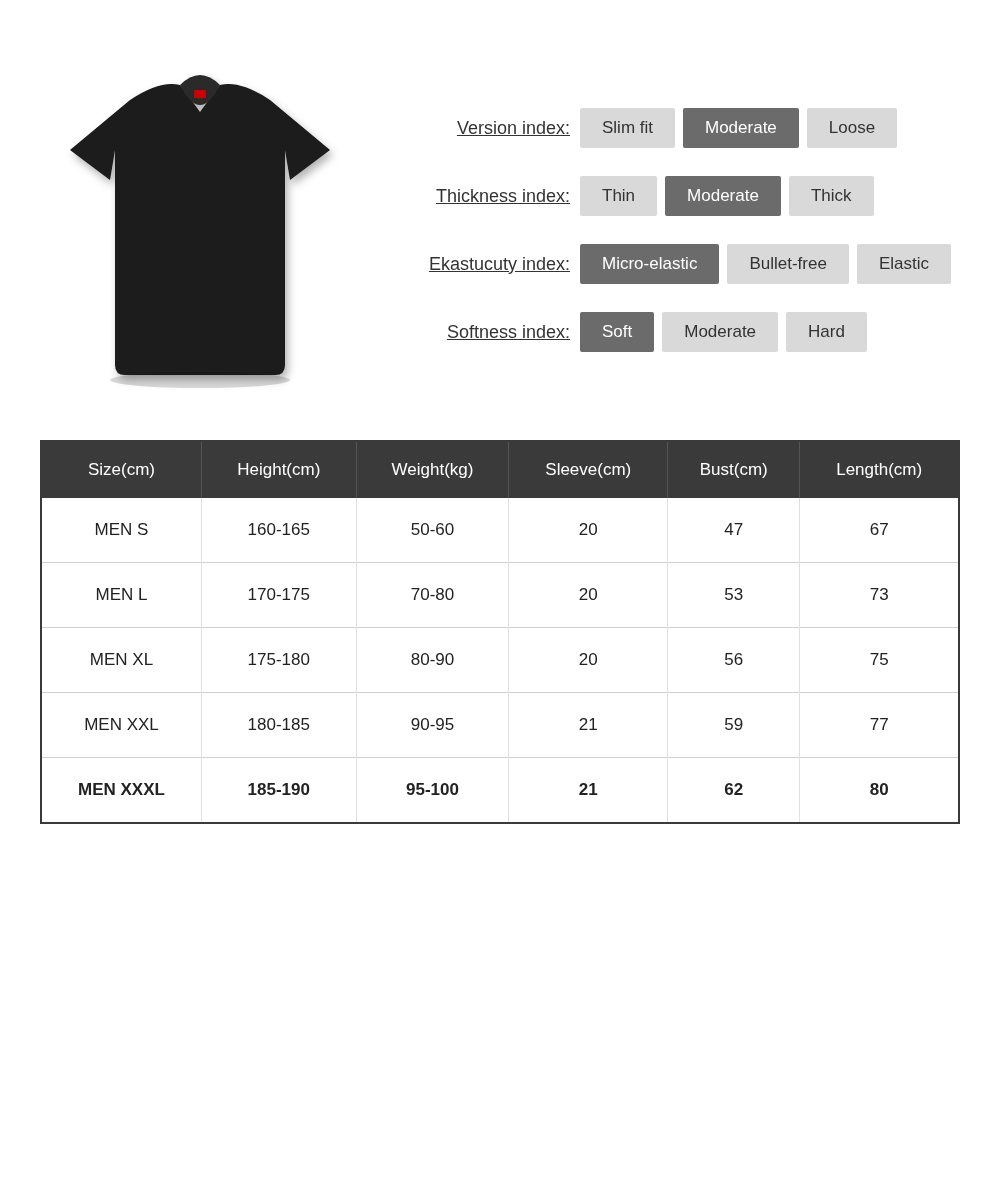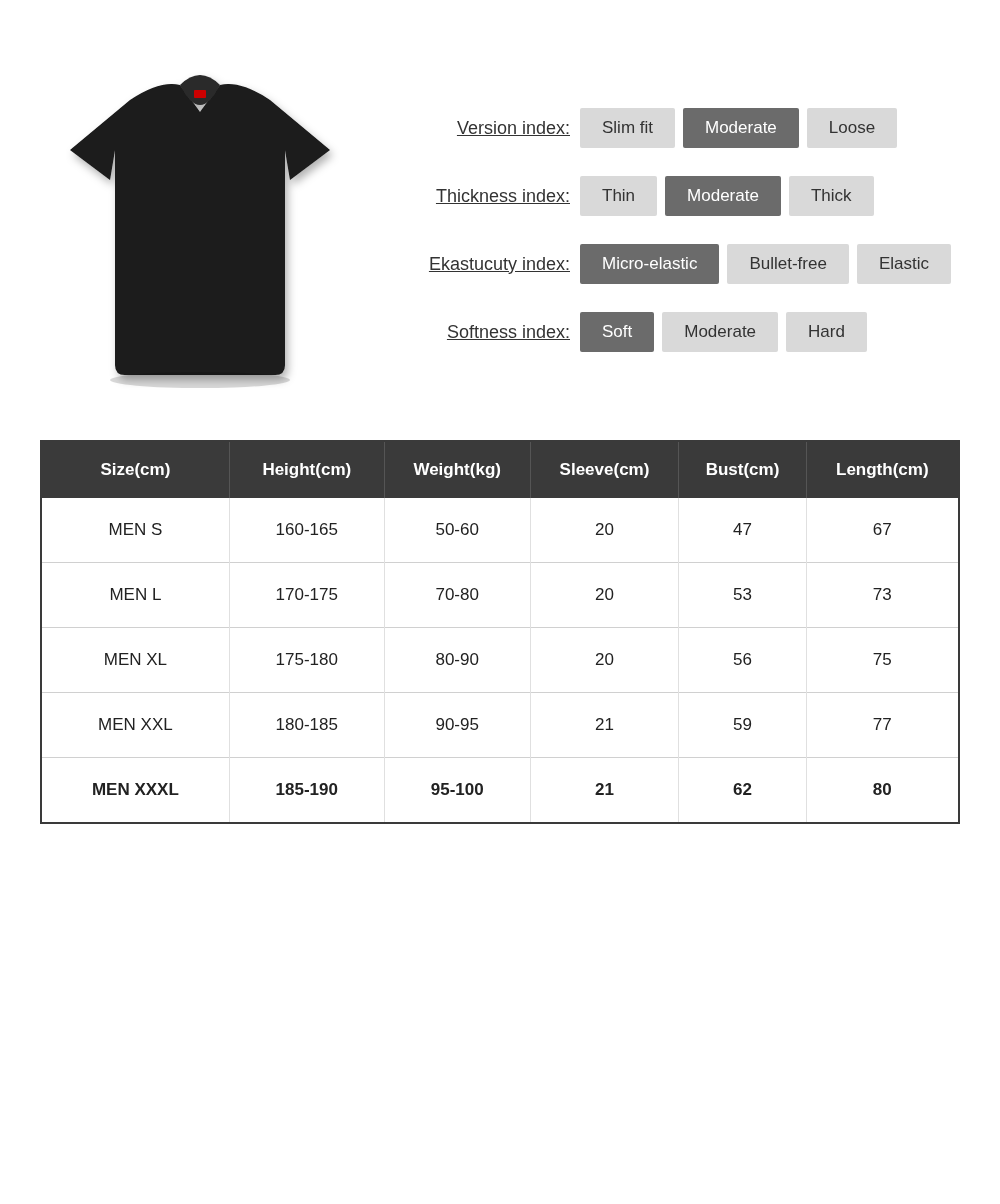--- a/index.html
+++ b/index.html
@@ -79,38 +79,38 @@
     table {
       width: 100%;
       border-collapse: collapse;
     }
     thead tr {
       background: #3a3a3a;
     }
     thead th {
       color: #ffffff;
       font-size: 17px;
-      font-weight: 700;
+      font-weight: 400;
       padding: 18px 10px;
       border-right: 1px solid #555;
     }
     thead th:last-child {
       border-right: none;
     }
     tbody tr {
       border-bottom: 1px solid #d0d0d0;
     }
     tbody tr:last-child {
       border-bottom: none;
       font-weight: bold;
     }
     tbody td {
       text-align: center;
       font-size: 17px;
-      padding: 22px 26px;
+      padding: 22px 10px;
       color: #222;
       border-right: 1px solid #e0e0e0;
     }
     tbody td:last-child {
       border-right: none;
     }
   </style>
 </head>
 <body>
 

